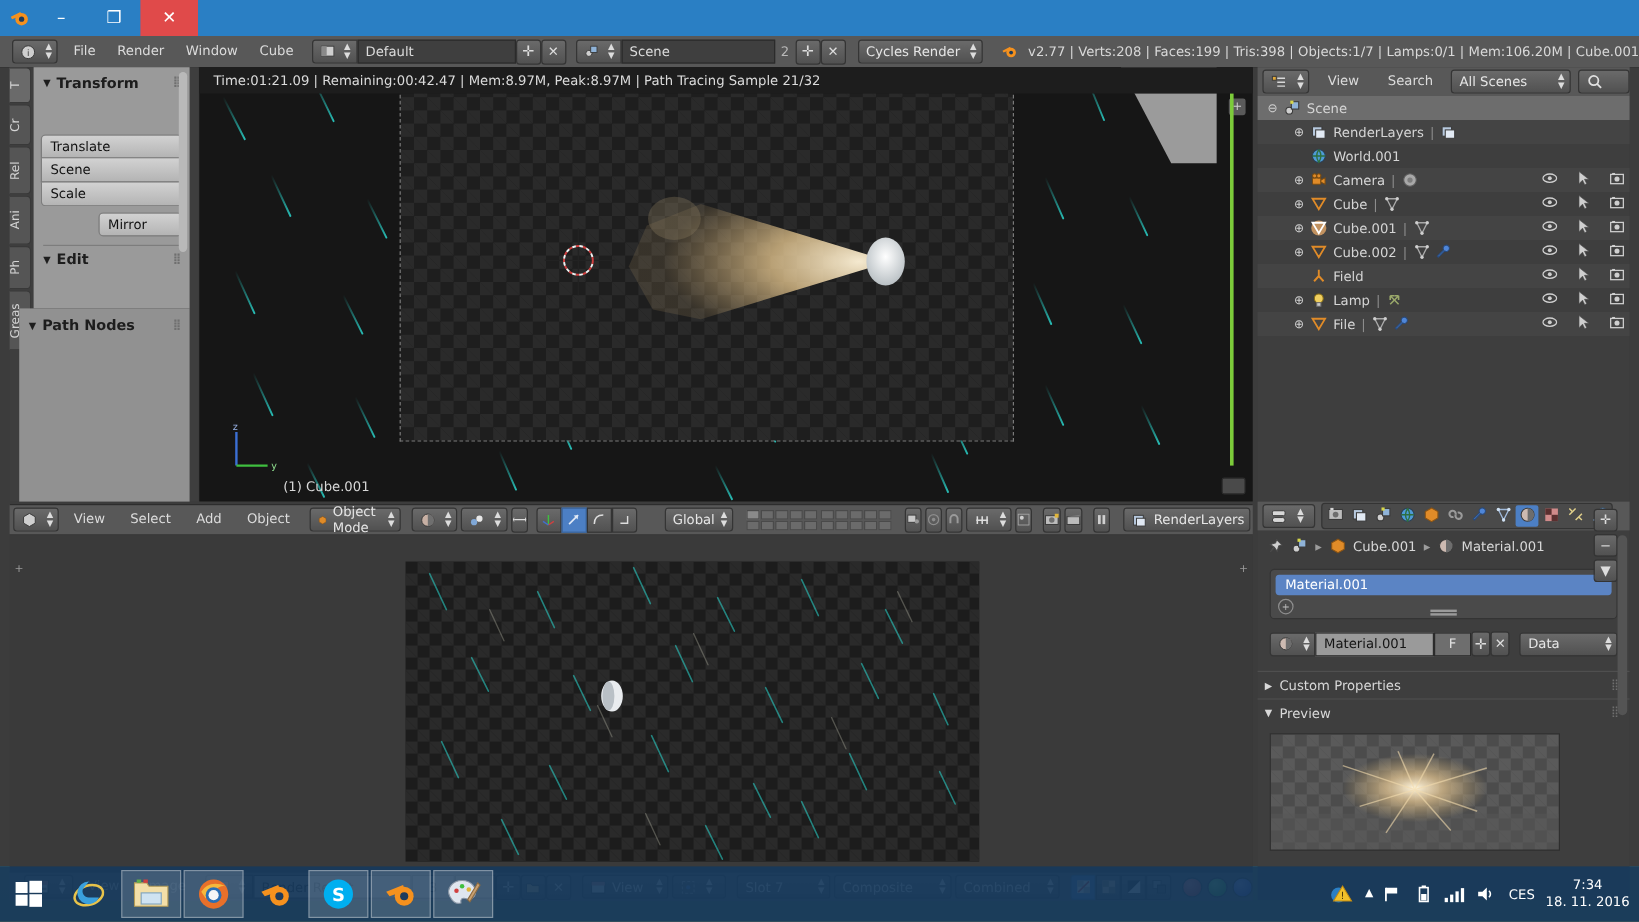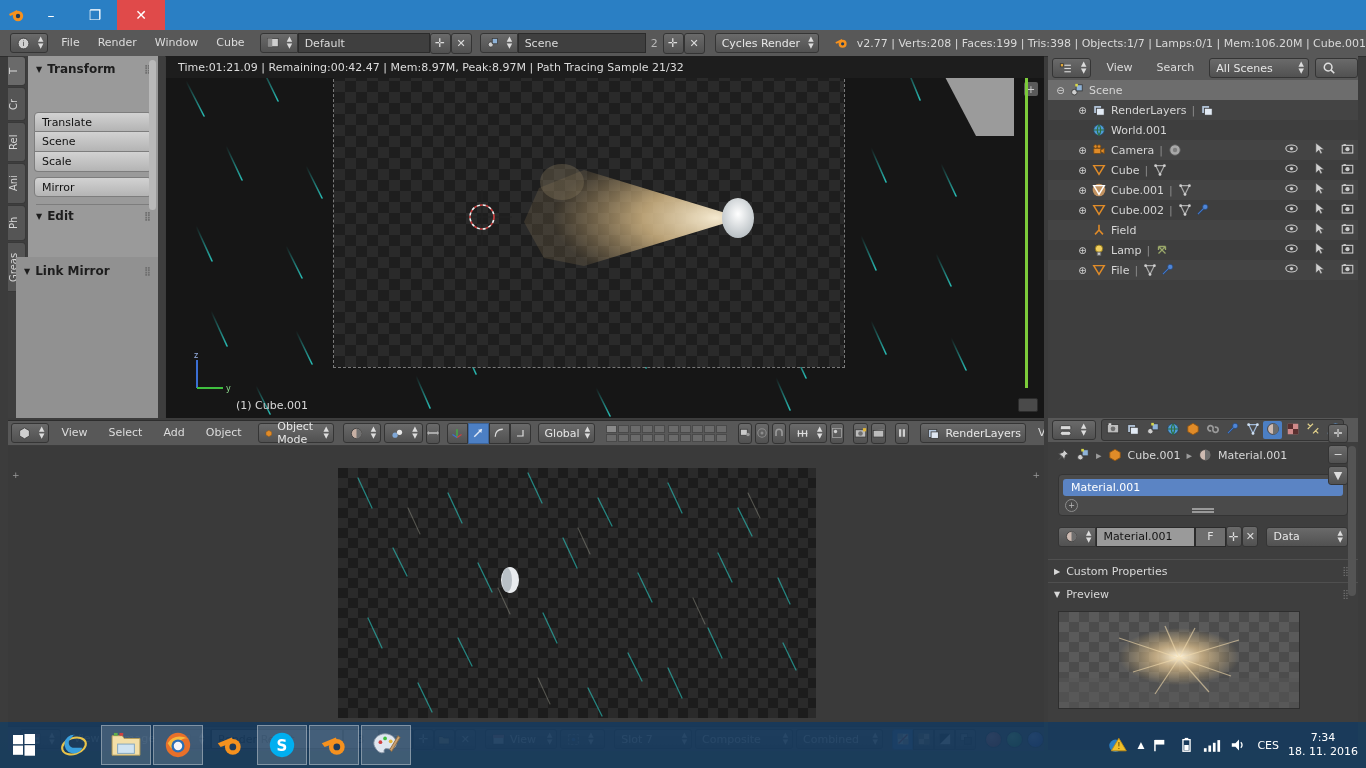--- a/index.html
+++ b/index.html
@@ -61,21 +61,21 @@
   .panel-head{display:flex;align-items:center;color:#1d1d1d;font-size:12px;font-weight:bold;gap:5px;
     padding:2px 0 4px 2px;}
   .tri{font-size:8px;}
   .grip{margin-left:auto;color:#6f6f6f;font-size:9px;letter-spacing:1px;}
   .opbtn{background:linear-gradient(180deg,#d2d2d2,#b4b4b4);border:1px solid #7d7d7d;
     color:#101010;font-size:11px;height:20px;display:flex;align-items:center;padding-left:7px;
     box-sizing:border-box;}
   .opbtn.top{border-radius:4px 4px 0 0;margin-top:32px;}
   .opbtn.mid{border-top:none;}
   .opbtn.bot{border-top:none;border-radius:0 0 4px 4px;}
-  .opbtn.single{border-radius:4px;}
+  .opbtn.single{border-radius:4px;margin-left:48px;}
   .pscroll{position:absolute;right:2px;top:4px;width:7px;height:150px;background:#b9b9b9;border-radius:4px;}
   .divider{height:1px;background:#7d7d7d;margin:7px 2px 2px 2px;}
 
   
   #render-region{position:absolute;left:166px;top:26px;width:878px;height:362px;background:#30302f;overflow:hidden;}
   #render-header{position:absolute;left:0;top:0;width:100%;height:22px;background:#1d1d1d;
     display:flex;align-items:center;padding-left:12px;color:#dcdcdc;font-size:11px;z-index:5;}
   .rainbg{position:absolute;inset:0;background:#161616;}
   .renderframe{position:absolute;left:168px;top:14px;width:510px;height:297px;
     outline:1px dashed #7a7a7a;
@@ -287,21 +287,21 @@
             <span class="tri">▼</span>
             <span>Edit</span>
             <span class="grip">⣿</span>
           </div>
           <div class="pscroll"></div>
         </div>
 
         <div style="position:absolute;left:8px;top:201px;width:142px;height:161px;background:#919191;padding:5px 6px;box-sizing:border-box;">
           <div class="panel-head">
             <span class="tri">▼</span>
-            <span>Link Mirror</span>
+            <span>Path Nodes</span>
             <span class="grip">⣿</span>
           </div>
         </div>
       </div>
 
       <div id="render-region">
         <div class="rainbg">
           <svg width="878" height="362" style="position:absolute;left:0;top:0;">
             <defs>
               <linearGradient id="rg" x1="0" y1="0" x2="1" y2="1">
@@ -477,21 +477,21 @@
             <svg width="12" height="12" viewBox="0 0 16 16">
               <path d="M3 13 Q3 3 13 3" stroke="#ddd" stroke-width="1.7" fill="none"></path>
             </svg>
           </div>
           <div class="iconbox" style="border-radius:0 3px 3px 0;">
             <svg width="12" height="12" viewBox="0 0 16 16">
               <path d="M4 12 L12 12 L12 4" stroke="#ddd" stroke-width="1.6" fill="none"></path>
             </svg>
           </div>
         </div>
-        <div class="dd" style="width:76px;margin-left:4px;">
+        <div class="dd" style="width:76px;margin-left:20px;">
           <span>Global</span>
           <div class="arrows">
               <span>▲</span>
               <span>▼</span>
             </div>
         </div>
 
         <div class="layergrid" style="margin-left:8px;">
           <div class="layerblock">
             <div class="lcell on"></div>

